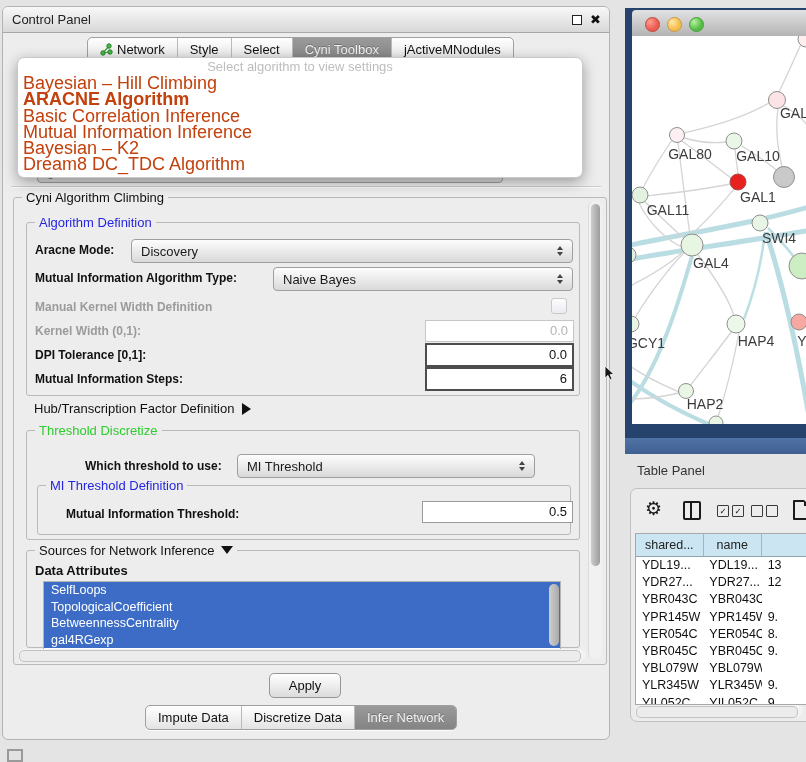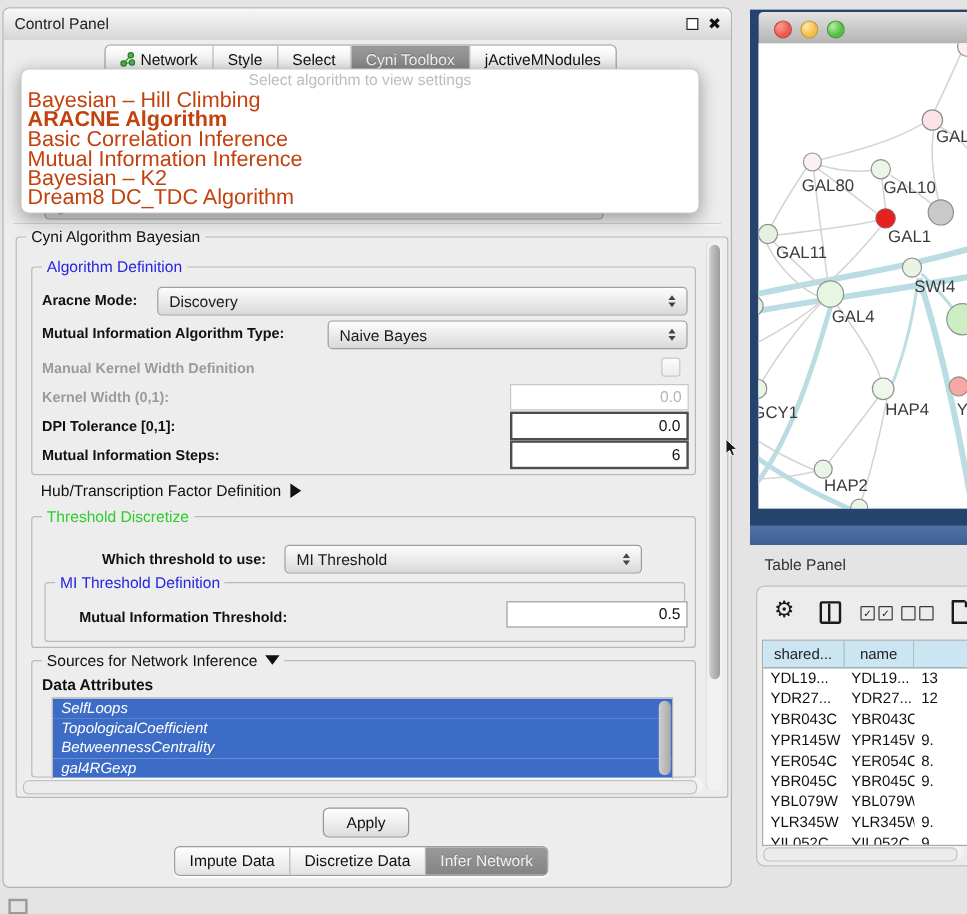--- a/index.html
+++ b/index.html
@@ -66,21 +66,21 @@
     background:linear-gradient(#fdfdfd,#ebebf2);}
 
   .arrow-r{display:inline-block;width:0;height:0;border-top:6px solid transparent;
     border-bottom:6px solid transparent;border-left:9px solid #111;vertical-align:-2px;margin-left:8px;}
   .arrow-d{display:inline-block;width:0;height:0;border-left:6.5px solid transparent;
     border-right:6.5px solid transparent;border-top:8px solid #111;vertical-align:1px;margin-left:6px;}
 
   
   .srclist{background:#fff;border:1px solid #b5b5b5;overflow:hidden;position:relative;}
   .src-item{height:16.5px;line-height:16.5px;background:#3c6cc5;color:#fff;font-size:12.5px;
-    padding-left:7px;white-space:nowrap;font-style:italic;}
+    padding-left:7px;white-space:nowrap;}
   .src-vsb{position:absolute;right:1px;top:2px;width:10px;height:62px;border-radius:5px;
     background:linear-gradient(90deg,#cfcfcf,#a9a9a9);}
 
   
   .vsb-track{background:#f1f1f1;border-left:1px solid #dcdcdc;border-radius:6px;}
   .vsb-thumb{position:absolute;left:1.5px;width:9px;border-radius:5px;
     background:linear-gradient(90deg,#cdcdcd,#9c9c9c);}
   .hsb{height:11px;border-radius:6px;background:#f3f3f3;}
   .hsb-thumb{position:absolute;top:0.5px;height:10px;border-radius:5px;background:#ececec;border:1px solid #c2c2c2;}
 
@@ -183,21 +183,21 @@
           <div class="pop-item">Basic Correlation Inference</div>
           <div class="pop-item">Mutual Information Inference</div>
           <div class="pop-item">Bayesian – K2</div>
           <div class="pop-item">Dream8 DC_TDC Algorithm</div>
         </div>
     </div>
 
     <div class="abs sep"></div>
 
     <div class="abs grp" style="left:10px;top:190px;width:592px;height:466px;">
-      <span class="grp-title">Cyni Algorithm Bayesian</span>
+      <span class="grp-title">Cyni Algorithm Climbing</span>
 
       <div class="abs grp" style="left:12px;top:24px;width:552px;height:172px;">
         <span class="grp-title t-blue">Algorithm Definition</span>
 
         <span class="abs lbl lbl-b" style="left:8px;top:20px;">Aracne Mode:</span>
         <div class="abs combo" style="left:104px;top:16px;width:440px;">
           <span class="combo-txt">Discovery</span>
           <span class="combo-arrows">
               <span class="tri-up"></span>
               <span class="tri-dn"></span>

